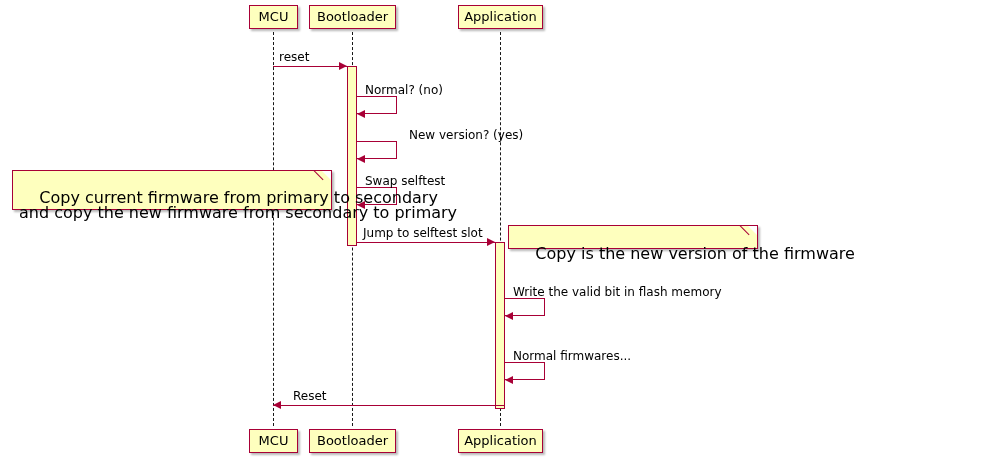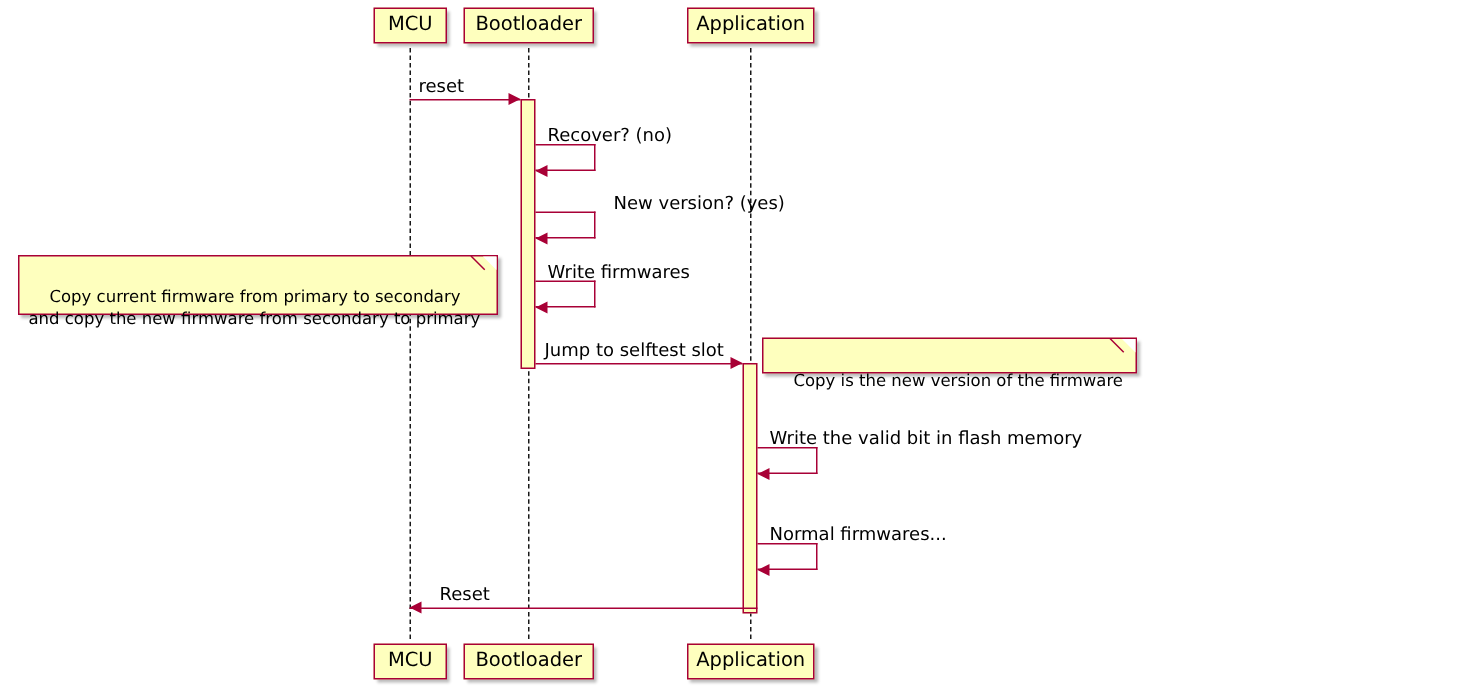--- a/index.html
+++ b/index.html
@@ -63,21 +63,21 @@
     font-size: 12px;
     color: #000000;
     white-space: nowrap;
   }
   .note {
     position: absolute;
     background: #feffbe;
     border: 1px solid #a80036;
     box-shadow: 2px 2px 2px rgba(0,0,0,0.28);
     color: #000000;
-    font-size: 11px;
+    font-size: 16px;
     line-height: 15px;
     padding: 4px 6px;
     box-sizing: border-box;
     white-space: pre;
   }
   .note-fold {
     position: absolute;
     right: 0;
     top: 0;
     width: 0;
@@ -124,29 +124,29 @@
   <div class="participant" style="left:249px; top:429px; width:49px;">MCU</div>
   <div class="participant" style="left:309px; top:429px; width:87px;">Bootloader</div>
   <div class="participant" style="left:458px; top:429px; width:85px;">Application</div>
 
   <div class="arrow-line" style="left:273px; top:66px; width:74px;"></div>
   <div class="arrow-head right" style="left:339px; top:62px;"></div>
   <div class="msg-label" style="left:279px; top:50px;">reset</div>
 
   <div class="self-msg-box" style="left:357px; top:96px;"></div>
   <div class="arrow-head left" style="left:357px; top:110px;"></div>
-  <div class="msg-label" style="left:365px; top:83px;">Recover? (no)</div>
+  <div class="msg-label" style="left:365px; top:83px;">Normal? (no)</div>
 
   <div class="self-msg-box" style="left:357px; top:141px;"></div>
   <div class="arrow-head left" style="left:357px; top:155px;"></div>
   <div class="msg-label" style="left:365px; top:128px;margin-left:44px;">New version? (yes)</div>
 
   <div class="self-msg-box" style="left:357px; top:187px;"></div>
   <div class="arrow-head left" style="left:357px; top:201px;"></div>
-  <div class="msg-label" style="left:365px; top:174px;">Write firmwares</div>
+  <div class="msg-label" style="left:365px; top:174px;">Swap selftest</div>
 
   <div class="arrow-line" style="left:357px; top:242px; width:138px;"></div>
   <div class="arrow-head right" style="left:487px; top:238px;"></div>
   <div class="msg-label" style="left:363px; top:226px;">Jump to selftest slot</div>
 
   <div class="self-msg-box" style="left:505px; top:298px;"></div>
   <div class="arrow-head left" style="left:505px; top:312px;"></div>
   <div class="msg-label" style="left:513px; top:285px;">Write the valid bit in flash memory</div>
 
   <div class="self-msg-box" style="left:505px; top:362px;"></div>

